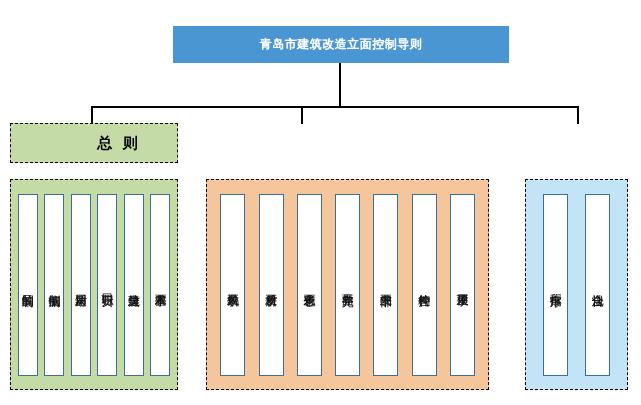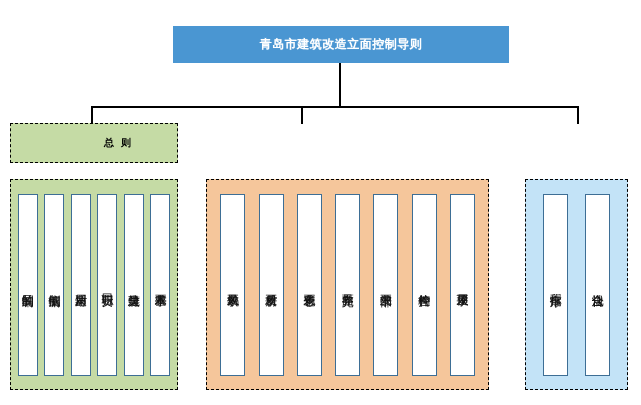--- a/index.html
+++ b/index.html
@@ -33,21 +33,21 @@
   .drop-c{left:577px;}
 
   
   .sec-head{
     position:absolute;height:40px;
     border:1.6px dashed #000000;
     display:flex;align-items:center;justify-content:center;
     box-sizing:border-box;
   }
   .sec-head .sec-label{
-    font-weight:bold;font-size:10px;color:#000000;white-space:pre;margin-left:47px;
+    font-weight:bold;font-size:15px;color:#000000;white-space:pre;margin-left:47px;
   }
   .head-green{left:10px;top:123px;width:168px;background:#c5dba5;}
   .head-orange{left:206px;top:123px;width:283px;background:#f5c69b;}
   .head-blue{left:525px;top:123px;width:103px;background:#c3e3f7;}
 
   
   .sec-body{
     position:absolute;top:179px;height:211px;
     border:1.6px dashed #000000;
     box-sizing:border-box;

